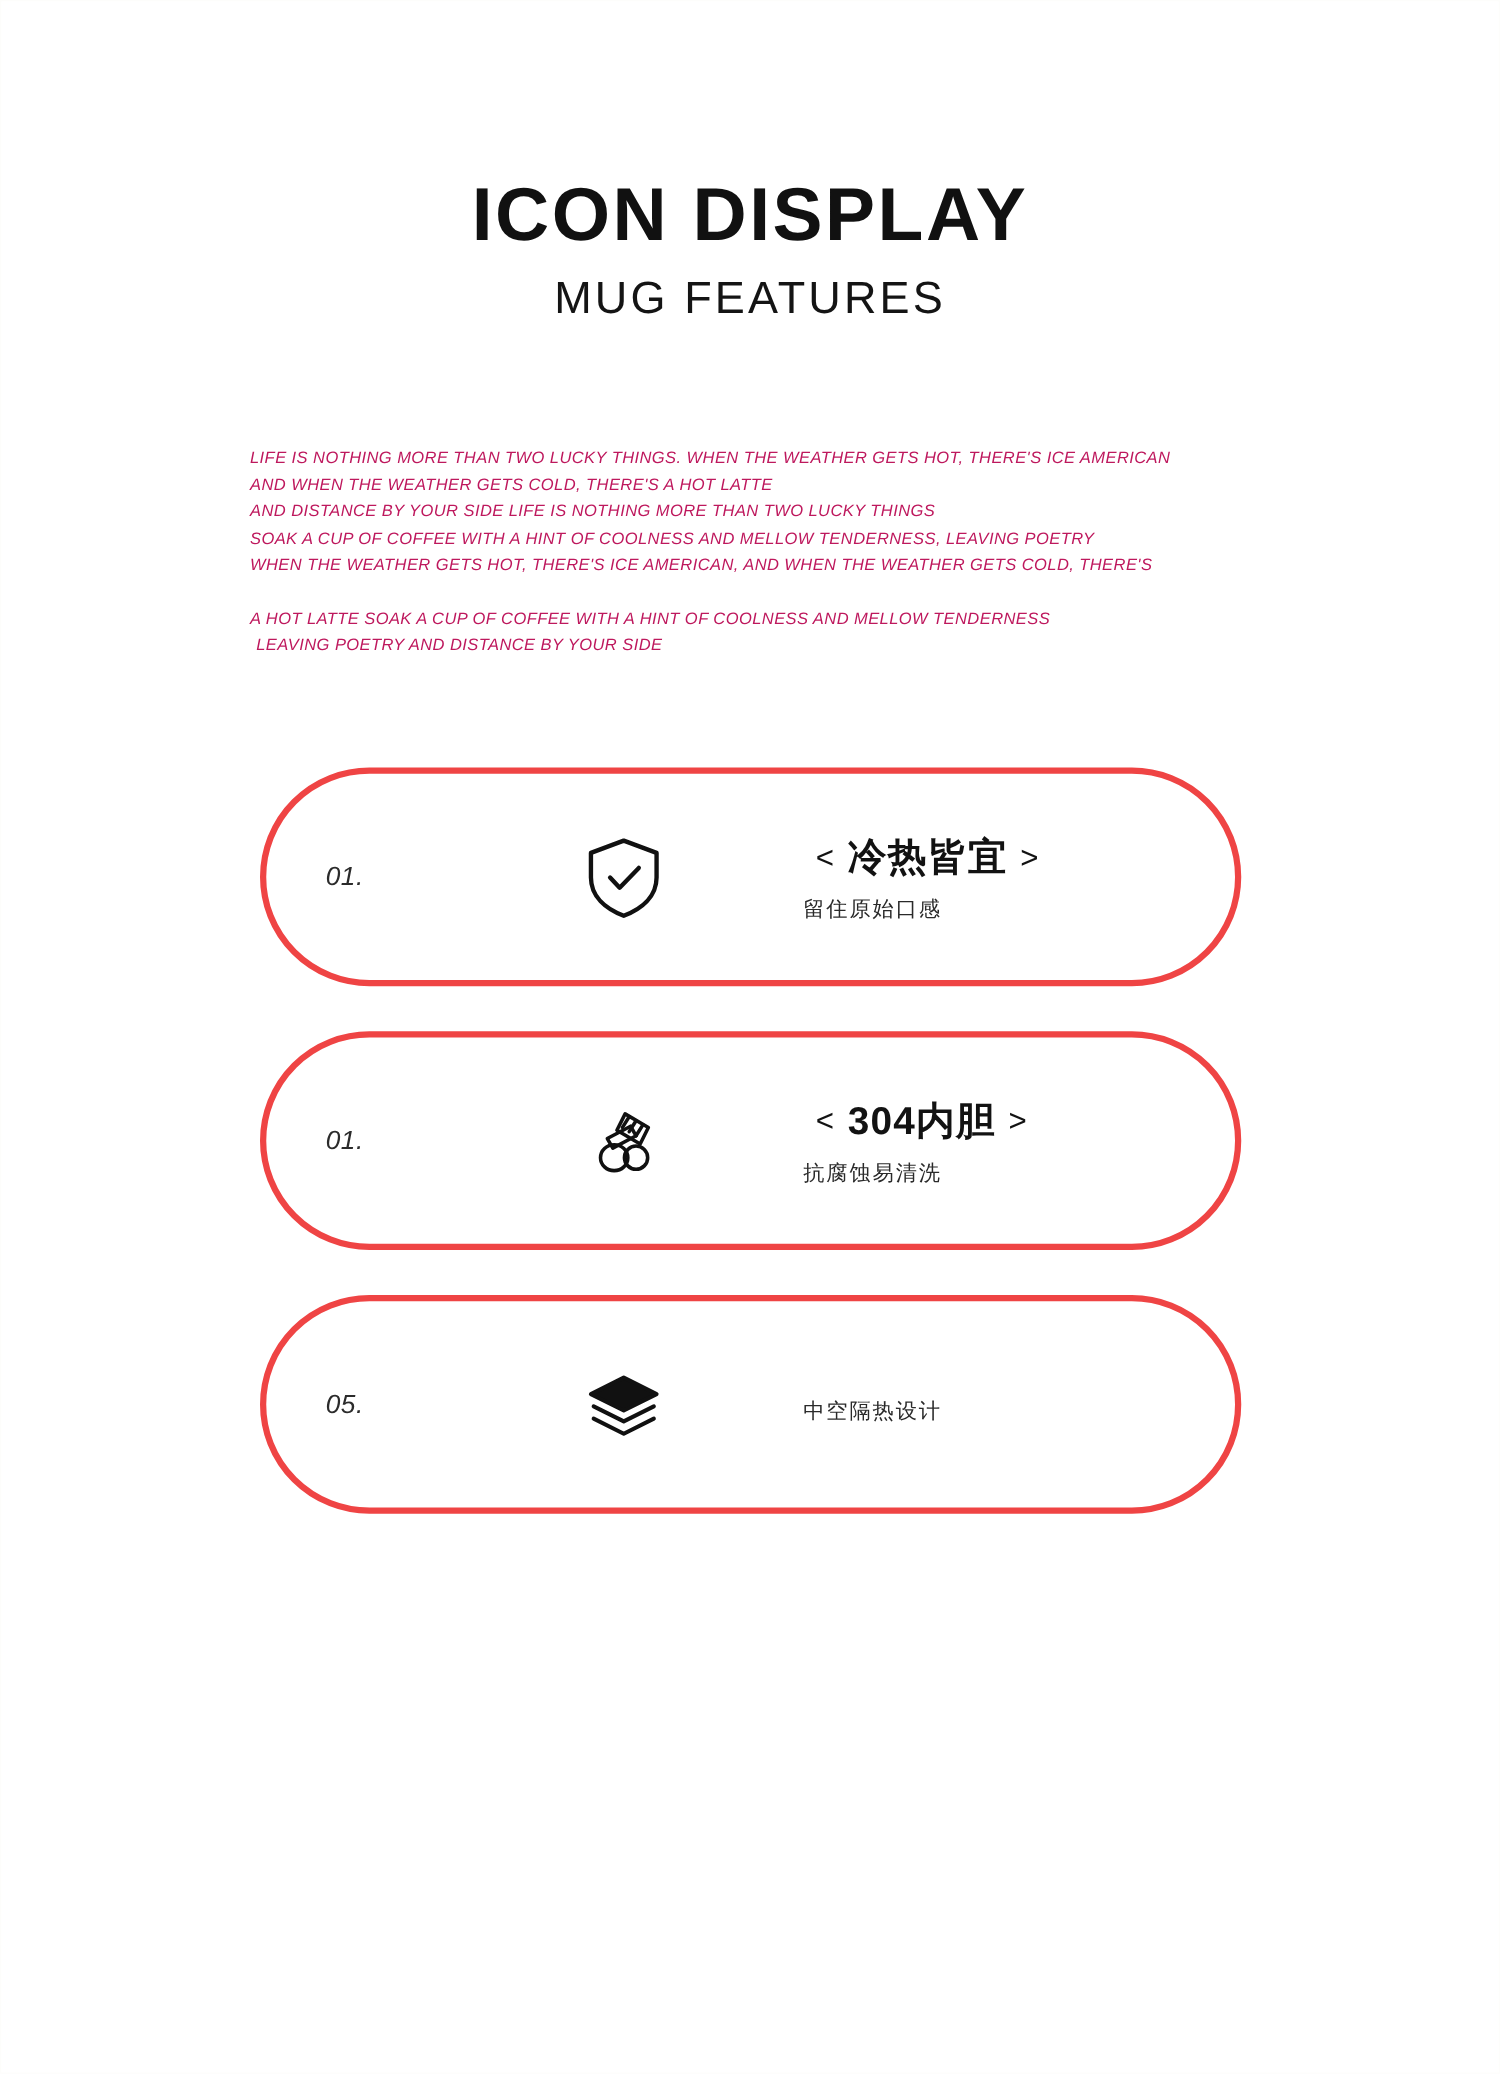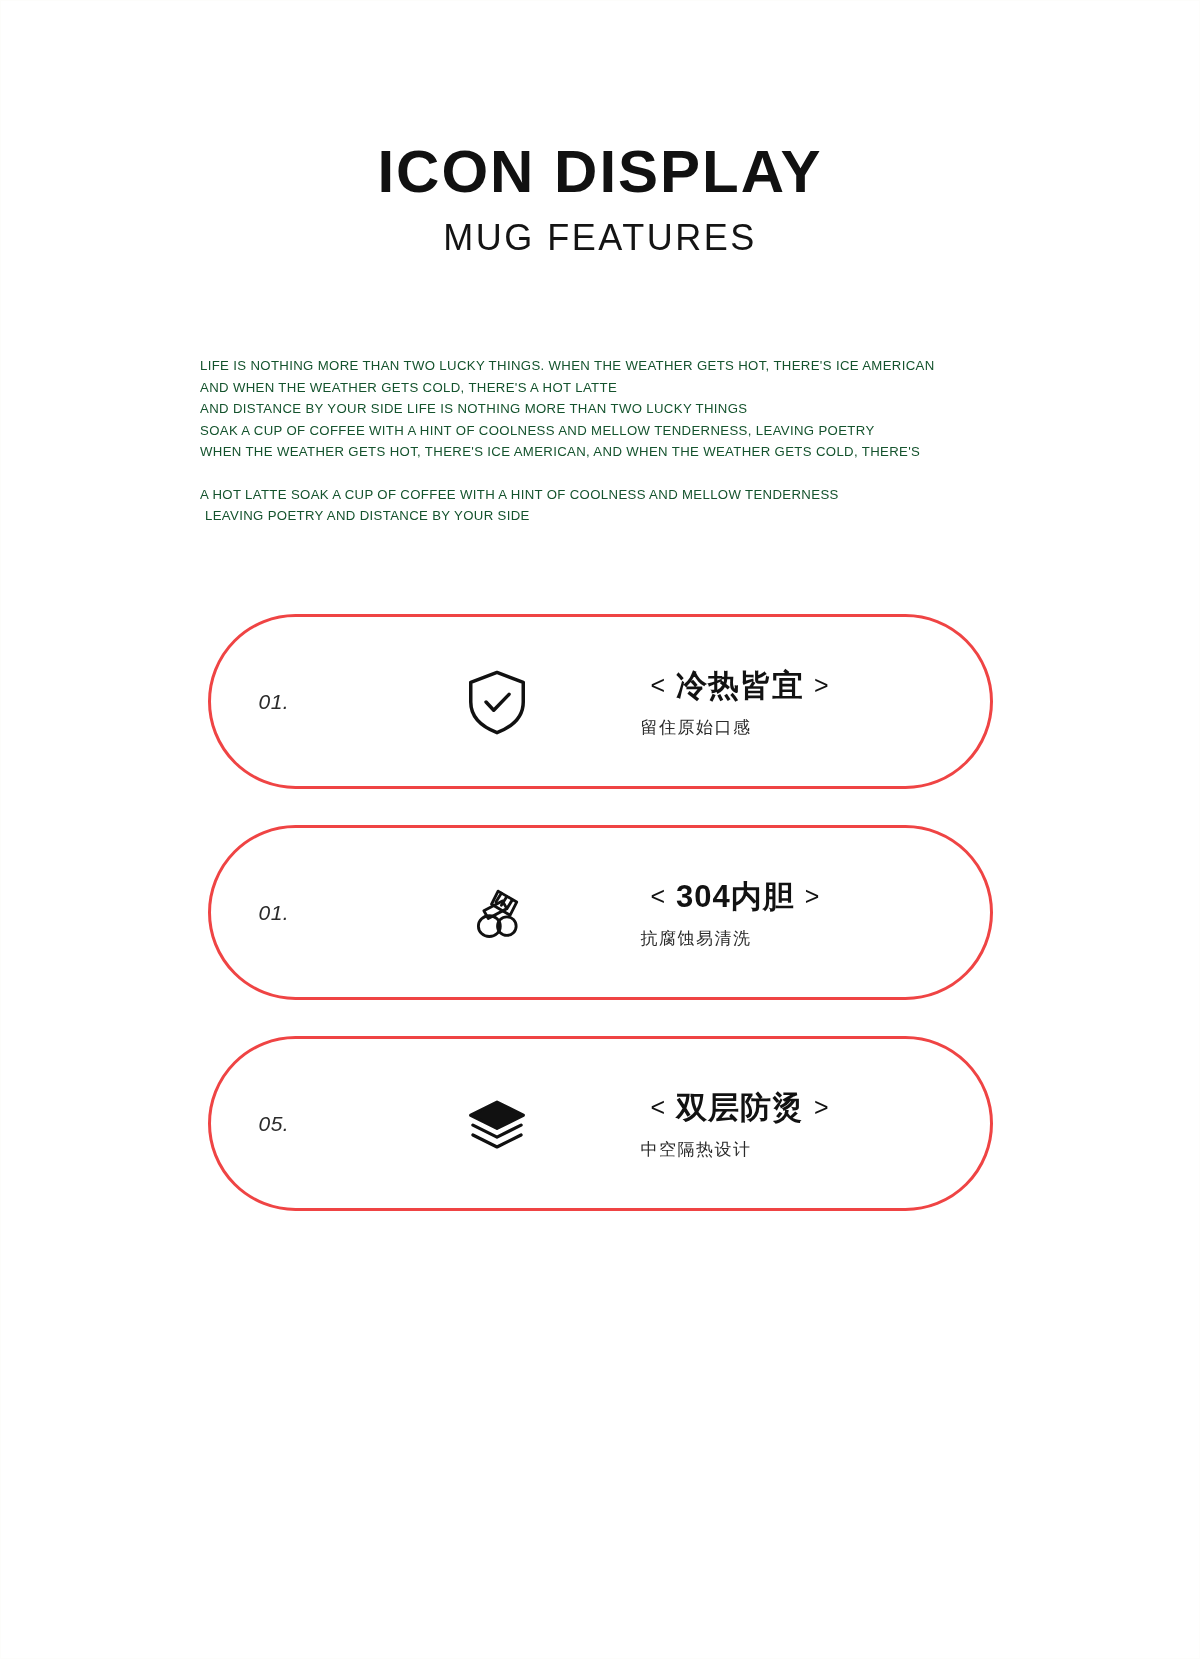--- a/index.html
+++ b/index.html
@@ -49,44 +49,45 @@
     font-weight: 400;
     color: #141414;
     margin: 14px 0 0 0;
   }
 
   .paragraph {
     position: absolute;
     left: 200px;
     top: 355px;
     width: 760px;
-    color: #14532d;
+    color: #be185d;
     font-size: 13.2px;
     letter-spacing: 0.35px;
     line-height: 21.5px;
+    font-style: italic;
   }
   .paragraph .block2 {
     margin-top: 21px;
   }
   .paragraph .indent {
     padding-left: 5px;
   }
 
   .cards {
     position: absolute;
     left: 0;
     top: 614px;
     width: 1200px;
   }
   .card {
     position: relative;
     width: 785px;
     height: 175px;
     margin: 0 auto 36px auto;
-    border: 3px solid #ef4444;
+    border: 5px solid #ef4444;
     border-radius: 90px;
     box-sizing: border-box;
     display: flex;
     align-items: center;
   }
   .card-index {
     position: absolute;
     left: 48px;
     top: 50%;
     transform: translateY(-50%);
@@ -210,22 +211,19 @@
       <div class="card-icon">
         <svg viewBox="0 0 64 64" fill="none" xmlns="http://www.w3.org/2000/svg">
           <g stroke="#111" stroke-width="3" stroke-linejoin="round" stroke-linecap="round">
             <path d="M32 12 L56 24 L32 36 L8 24 Z" fill="#111"></path>
             <path d="M10 33 L32 44 L54 33"></path>
             <path d="M10 42 L32 53 L54 42"></path>
           </g>
         </svg>
       </div>
       <div class="card-text">
-        <div class="card-title">
-          <span class="bracket">&lt;</span><span>双层防烫</span><span class="bracket">&gt;</span>
-        </div>
         <div class="card-sub">中空隔热设计</div>
       </div>
     </div>
 
 
   </div>
 </div>
 
 </body></html>

